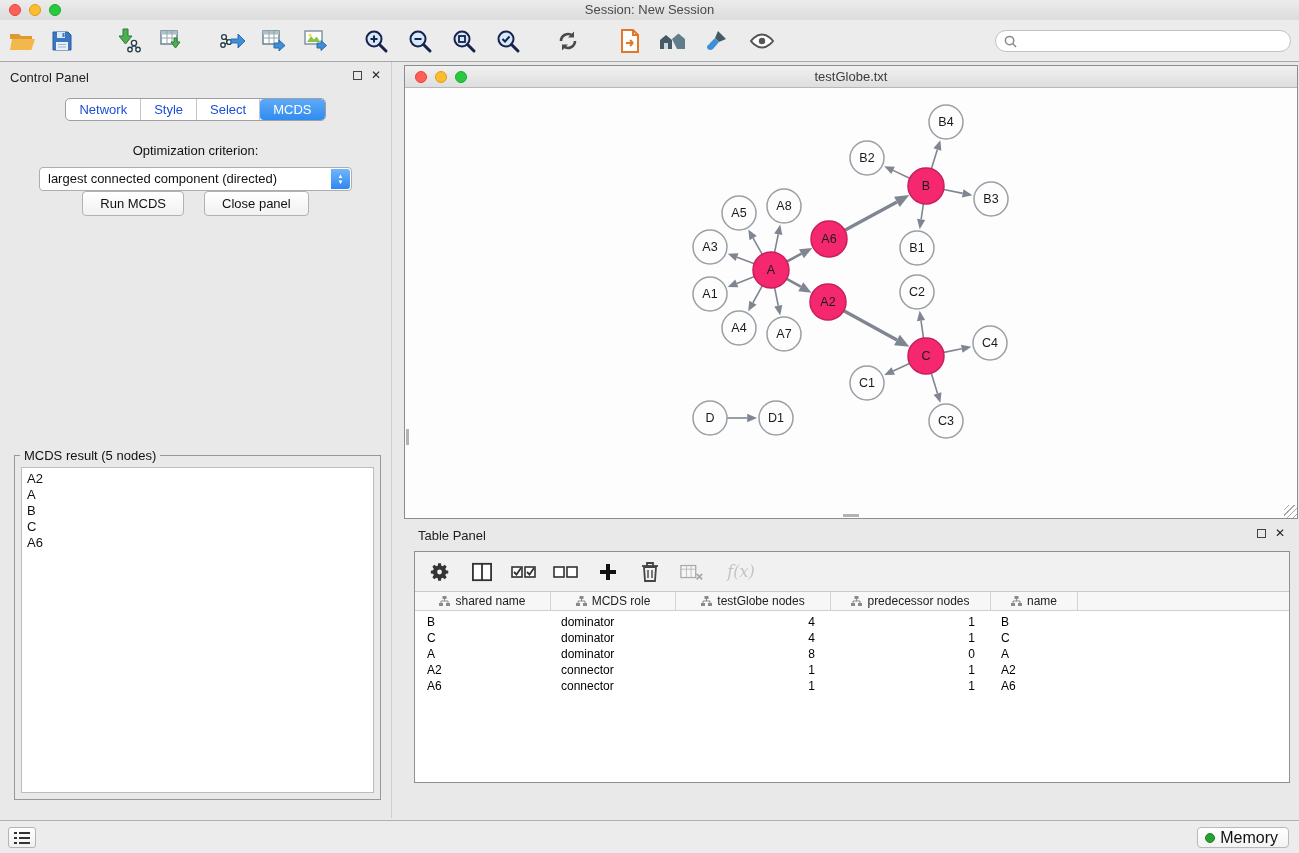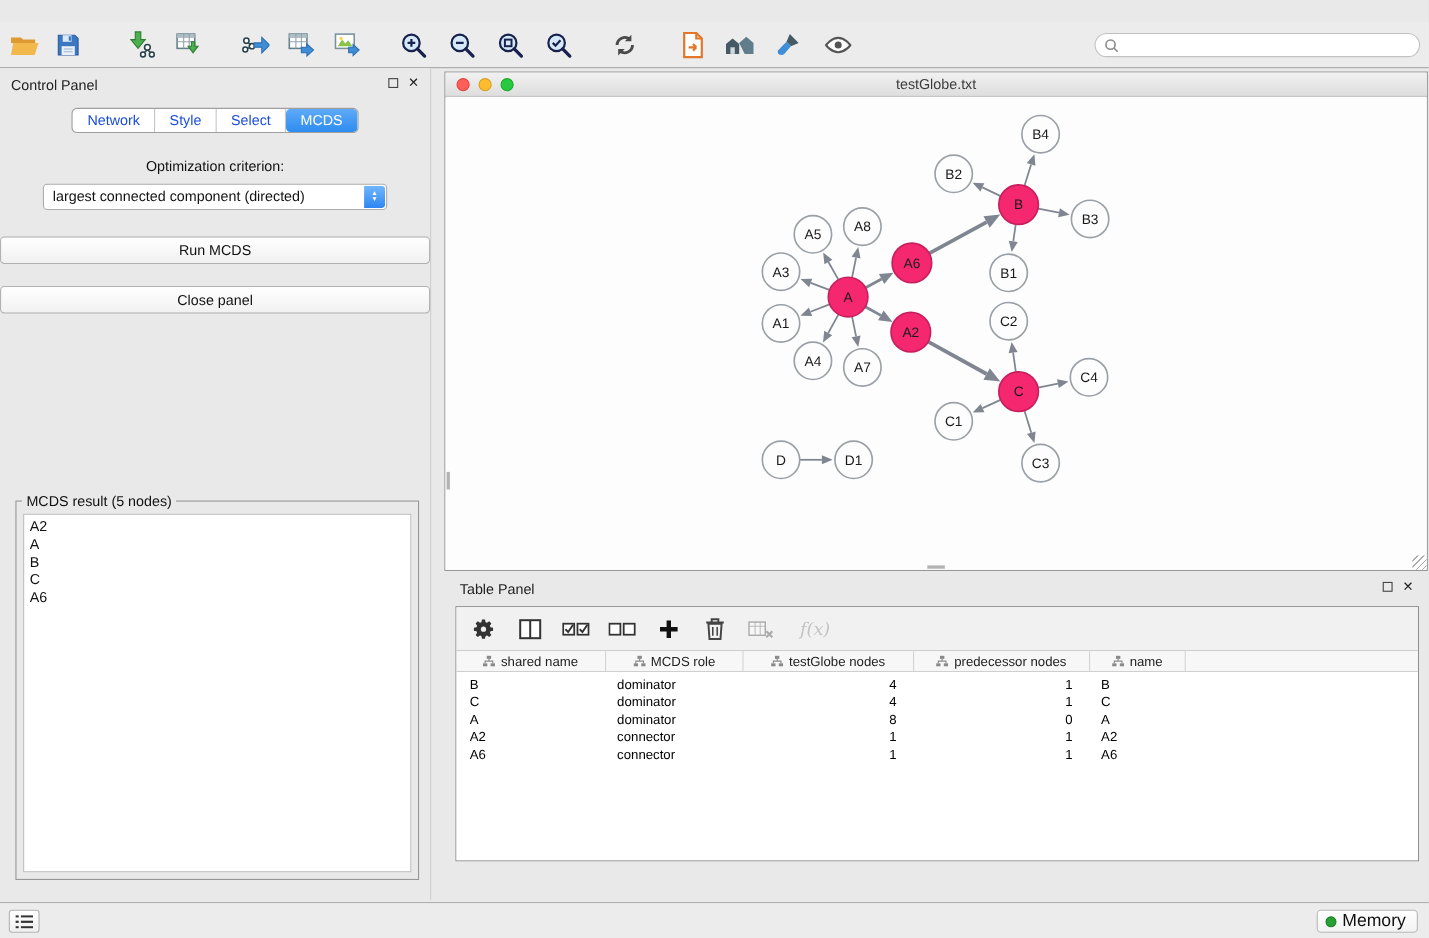--- a/index.html
+++ b/index.html
@@ -37,21 +37,21 @@
   .seg { padding:3px 13px; font-size:13px; color:#1d4ed8; border-right:1px solid #c6c6c6; white-space:nowrap; }
   .seg:last-child { border-right:none; }
   .seg.active { background:linear-gradient(#5eaaf8,#2f8cf0); color:#fff; border-radius:4px; }
   .opt-label { text-align:center; margin-top:22px; font-size:13px; color:#111; }
   .dropdown { position:relative; margin:9px auto 0; width:313px; height:24px; background:#fff;
     border:1px solid #adadad; border-radius:4px; }
   .dropdown .value { line-height:22px; padding-left:8px; font-size:13px; color:#111; white-space:nowrap; overflow:hidden; }
   .stepper { position:absolute; right:1px; top:1px; width:19px; height:20px; border-radius:0 3px 3px 0;
     background:linear-gradient(#71b6fb,#2f86f2); color:#fff; display:flex; flex-direction:column;
     align-items:center; justify-content:center; font-size:6px; line-height:6px; }
-  .btn-row { display:flex; justify-content:center; gap:20px; margin-top:24px;flex-direction:column; }
+  .btn-row { display:flex; justify-content:center; gap:20px; margin-top:0; }
   .mac-btn { background:linear-gradient(#ffffff,#f1f1f1); border:1px solid #b2b2b2; border-radius:4px;
     padding:4px 17px; font-size:13px; font-family:inherit; color:#111; }
   .result-box { position:absolute; left:14px; top:393px; right:10px; height:345px; border:1px solid #979797; }
   .result-legend { position:absolute; top:-8px; left:5px; background:#e9e9e9; padding:0 4px; font-size:13px; color:#111; }
   .result-list { position:absolute; left:6px; right:6px; top:11px; bottom:6px; background:#fff;
     border:1px solid #bdbdbd; padding:3px 5px; overflow:hidden; }
   .result-item { font-size:13px; line-height:16px; color:#111; }
 
   
   .net-window { position:absolute; left:404px; top:65px; width:894px; height:454px;
@@ -95,20 +95,28 @@
     border:1px solid #b4b4b4; border-radius:3px; display:flex; align-items:center; justify-content:center; }
   .memory-btn { position:absolute; right:10px; top:6px; height:21px; background:linear-gradient(#fff,#f3f3f3);
     border:1px solid #b9b9b9; border-radius:4px; display:flex; align-items:center; gap:5px; padding:0 10px 0 7px; font-size:16px; color:#111; }
   .green-dot { width:10px; height:10px; border-radius:50%; background:#27a232; border:1px solid #1d7f26; }
 </style>
 </head>
 <body>
 
 <div class="app">
 
+  <div class="titlebar">
+    <div class="traffic">
+      <span class="light red"></span>
+      <span class="light yellow"></span>
+      <span class="light green"></span>
+    </div>
+    <div class="title">Session: New Session</div>
+  </div>
 
   <div class="toolbar">
     <button class="tbtn" style="margin-left:4px">
       <svg width="28" height="24" viewBox="0 0 28 24">
         <path d="M2 5h9l2 2h11v3H2z" fill="#dd9a33"></path>
           <path d="M4 10h23l-3.5 11H2z" fill="#f2b84b"></path>
       </svg>
     </button>
     <button class="tbtn" style="margin-left:4px">
       <svg width="24" height="24" viewBox="0 0 24 24">

